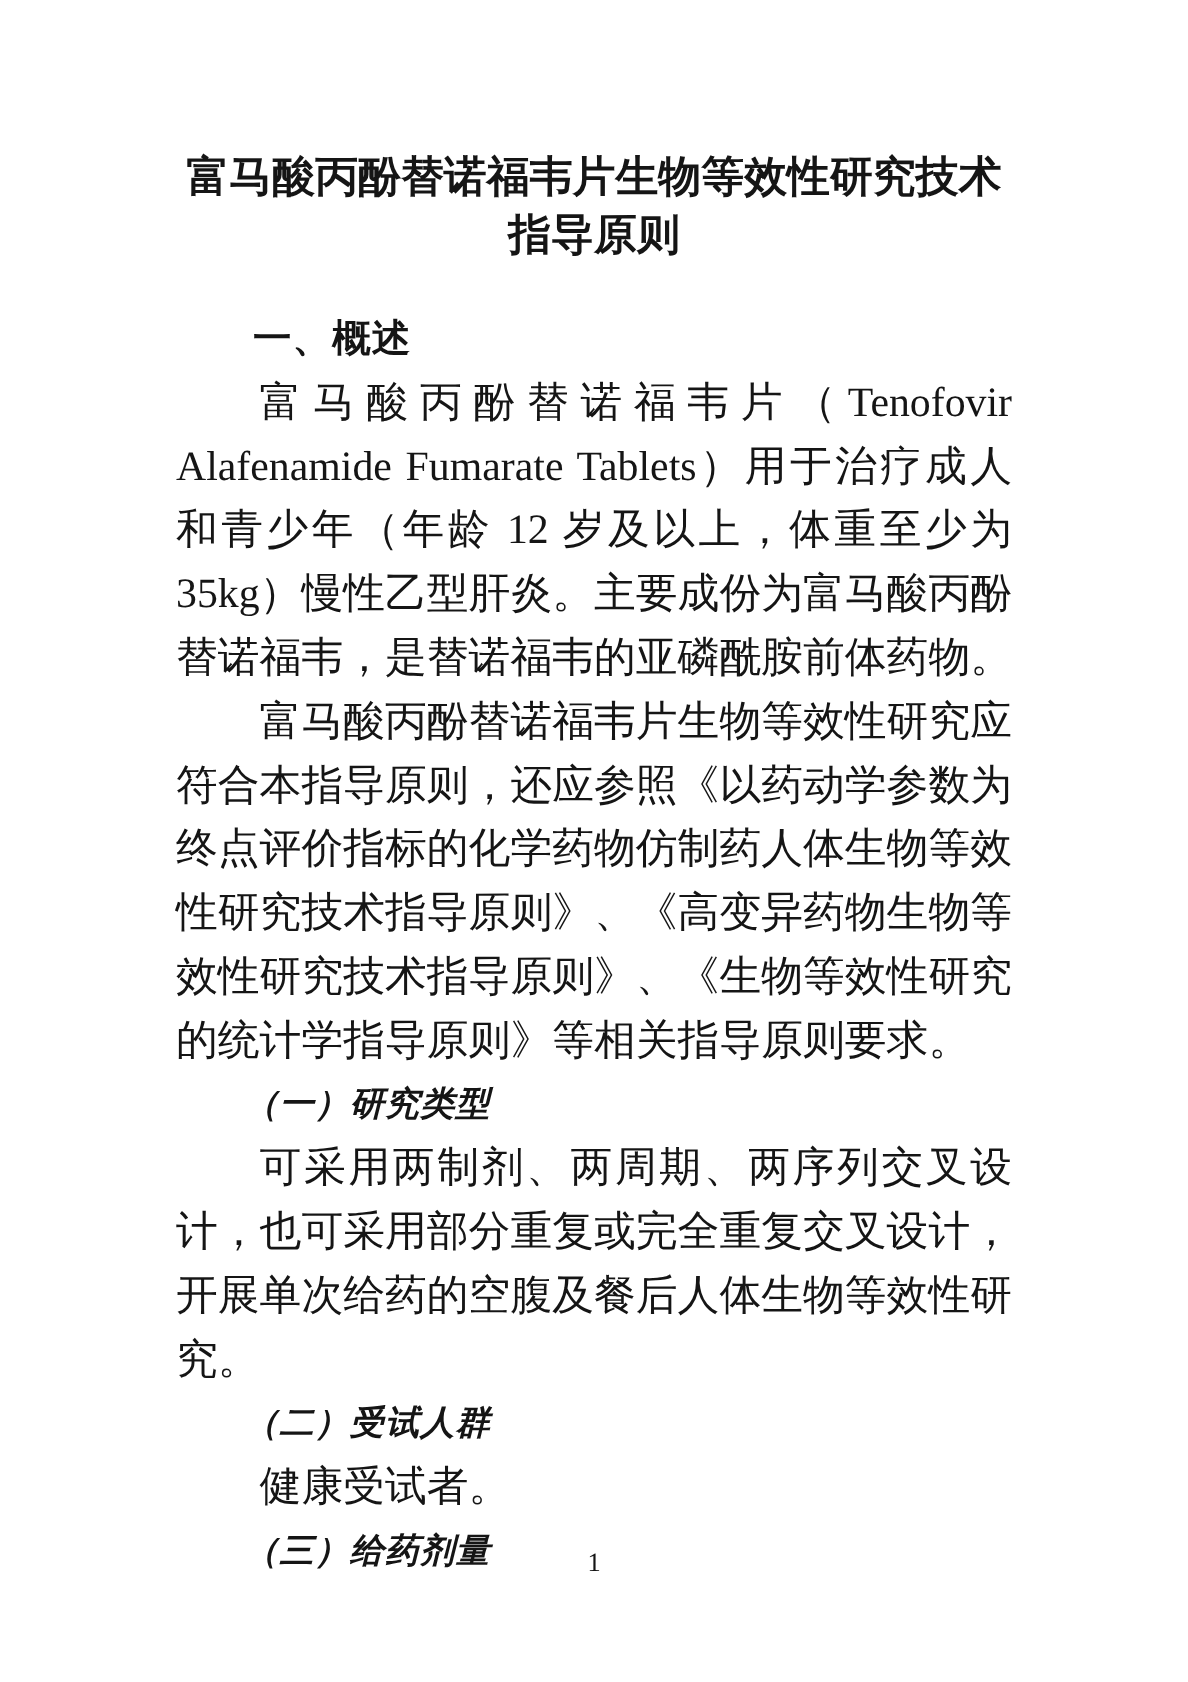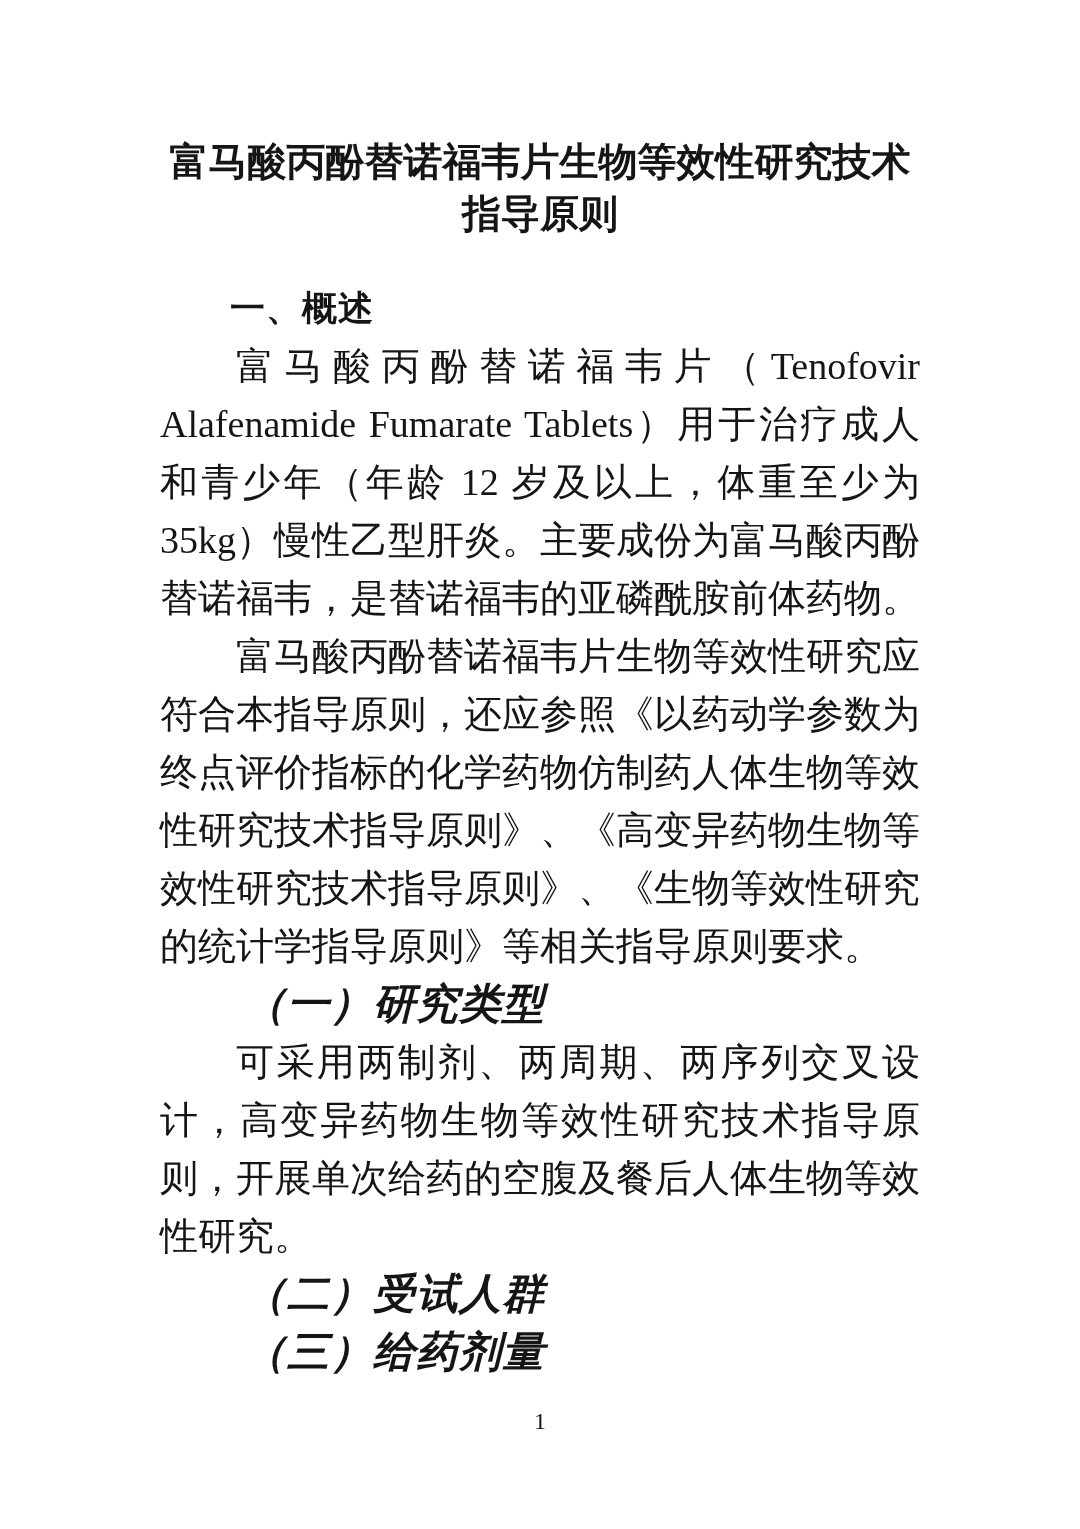--- a/index.html
+++ b/index.html
@@ -33,21 +33,21 @@
     margin: 8px 0 0 0;
     font-family: "Liberation Sans", "DejaVu Sans", sans-serif;
     font-weight: bold;
     font-size: 35px;
     line-height: 58px;
     text-indent: 2em;
     letter-spacing: 1px;
   }
   .sub-heading {
     margin: 0;
-    font-size: 42px;
+    font-size: 31px;
     line-height: 58px;
     text-indent: 2em;
     font-style: italic; 
     letter-spacing: 1px;
     font-family: Liberation Serif, serif;
   }
   .para {
     margin: 0;
     font-size: 38px;
     line-height: 58px;
@@ -76,24 +76,25 @@
 
     <h2 class="sec-heading">一、概述</h2>
 
     <p class="para">富马酸丙酚替诺福韦片（Tenofovir Alafenamide Fumarate Tablets）用于治疗成人和青少年（年龄 12 岁及以上，体重至少为 35kg）慢性乙型肝炎。主要成份为富马酸丙酚替诺福韦，是替诺福韦的亚磷酰胺前体药物。</p>
 
     <p class="para">富马酸丙酚替诺福韦片生物等效性研究应符合本指导原则，还应参照《以药动学参数为终点评价指标的化学药物仿制药人体生物等效性研究技术指导原则》、《高变异药物生物等效性研究技术指导原则》、《生物等效性研究的统计学指导原则》等相关指导原则要求。</p>
 
 
     <h3 class="sub-heading">（一）研究类型</h3>
 
-    <p class="para">可采用两制剂、两周期、两序列交叉设计，高变异药物生物等效性研究技术指导原则，开展单次给药的空腹及餐后人体生物等效性研究。</p>
+    <p class="para">可采用两制剂、两周期、两序列交叉设计，也可采用部分重复或完全重复交叉设计，开展单次给药的空腹及餐后人体生物等效性研究。</p>
 
     <h3 class="sub-heading">（二）受试人群</h3>
 
+    <p class="para">健康受试者。</p>
 
     <h3 class="sub-heading">（三）给药剂量</h3>
 
 
   </div>
 
   <div class="page-number">1</div>
 </div>
 
 </body></html>

